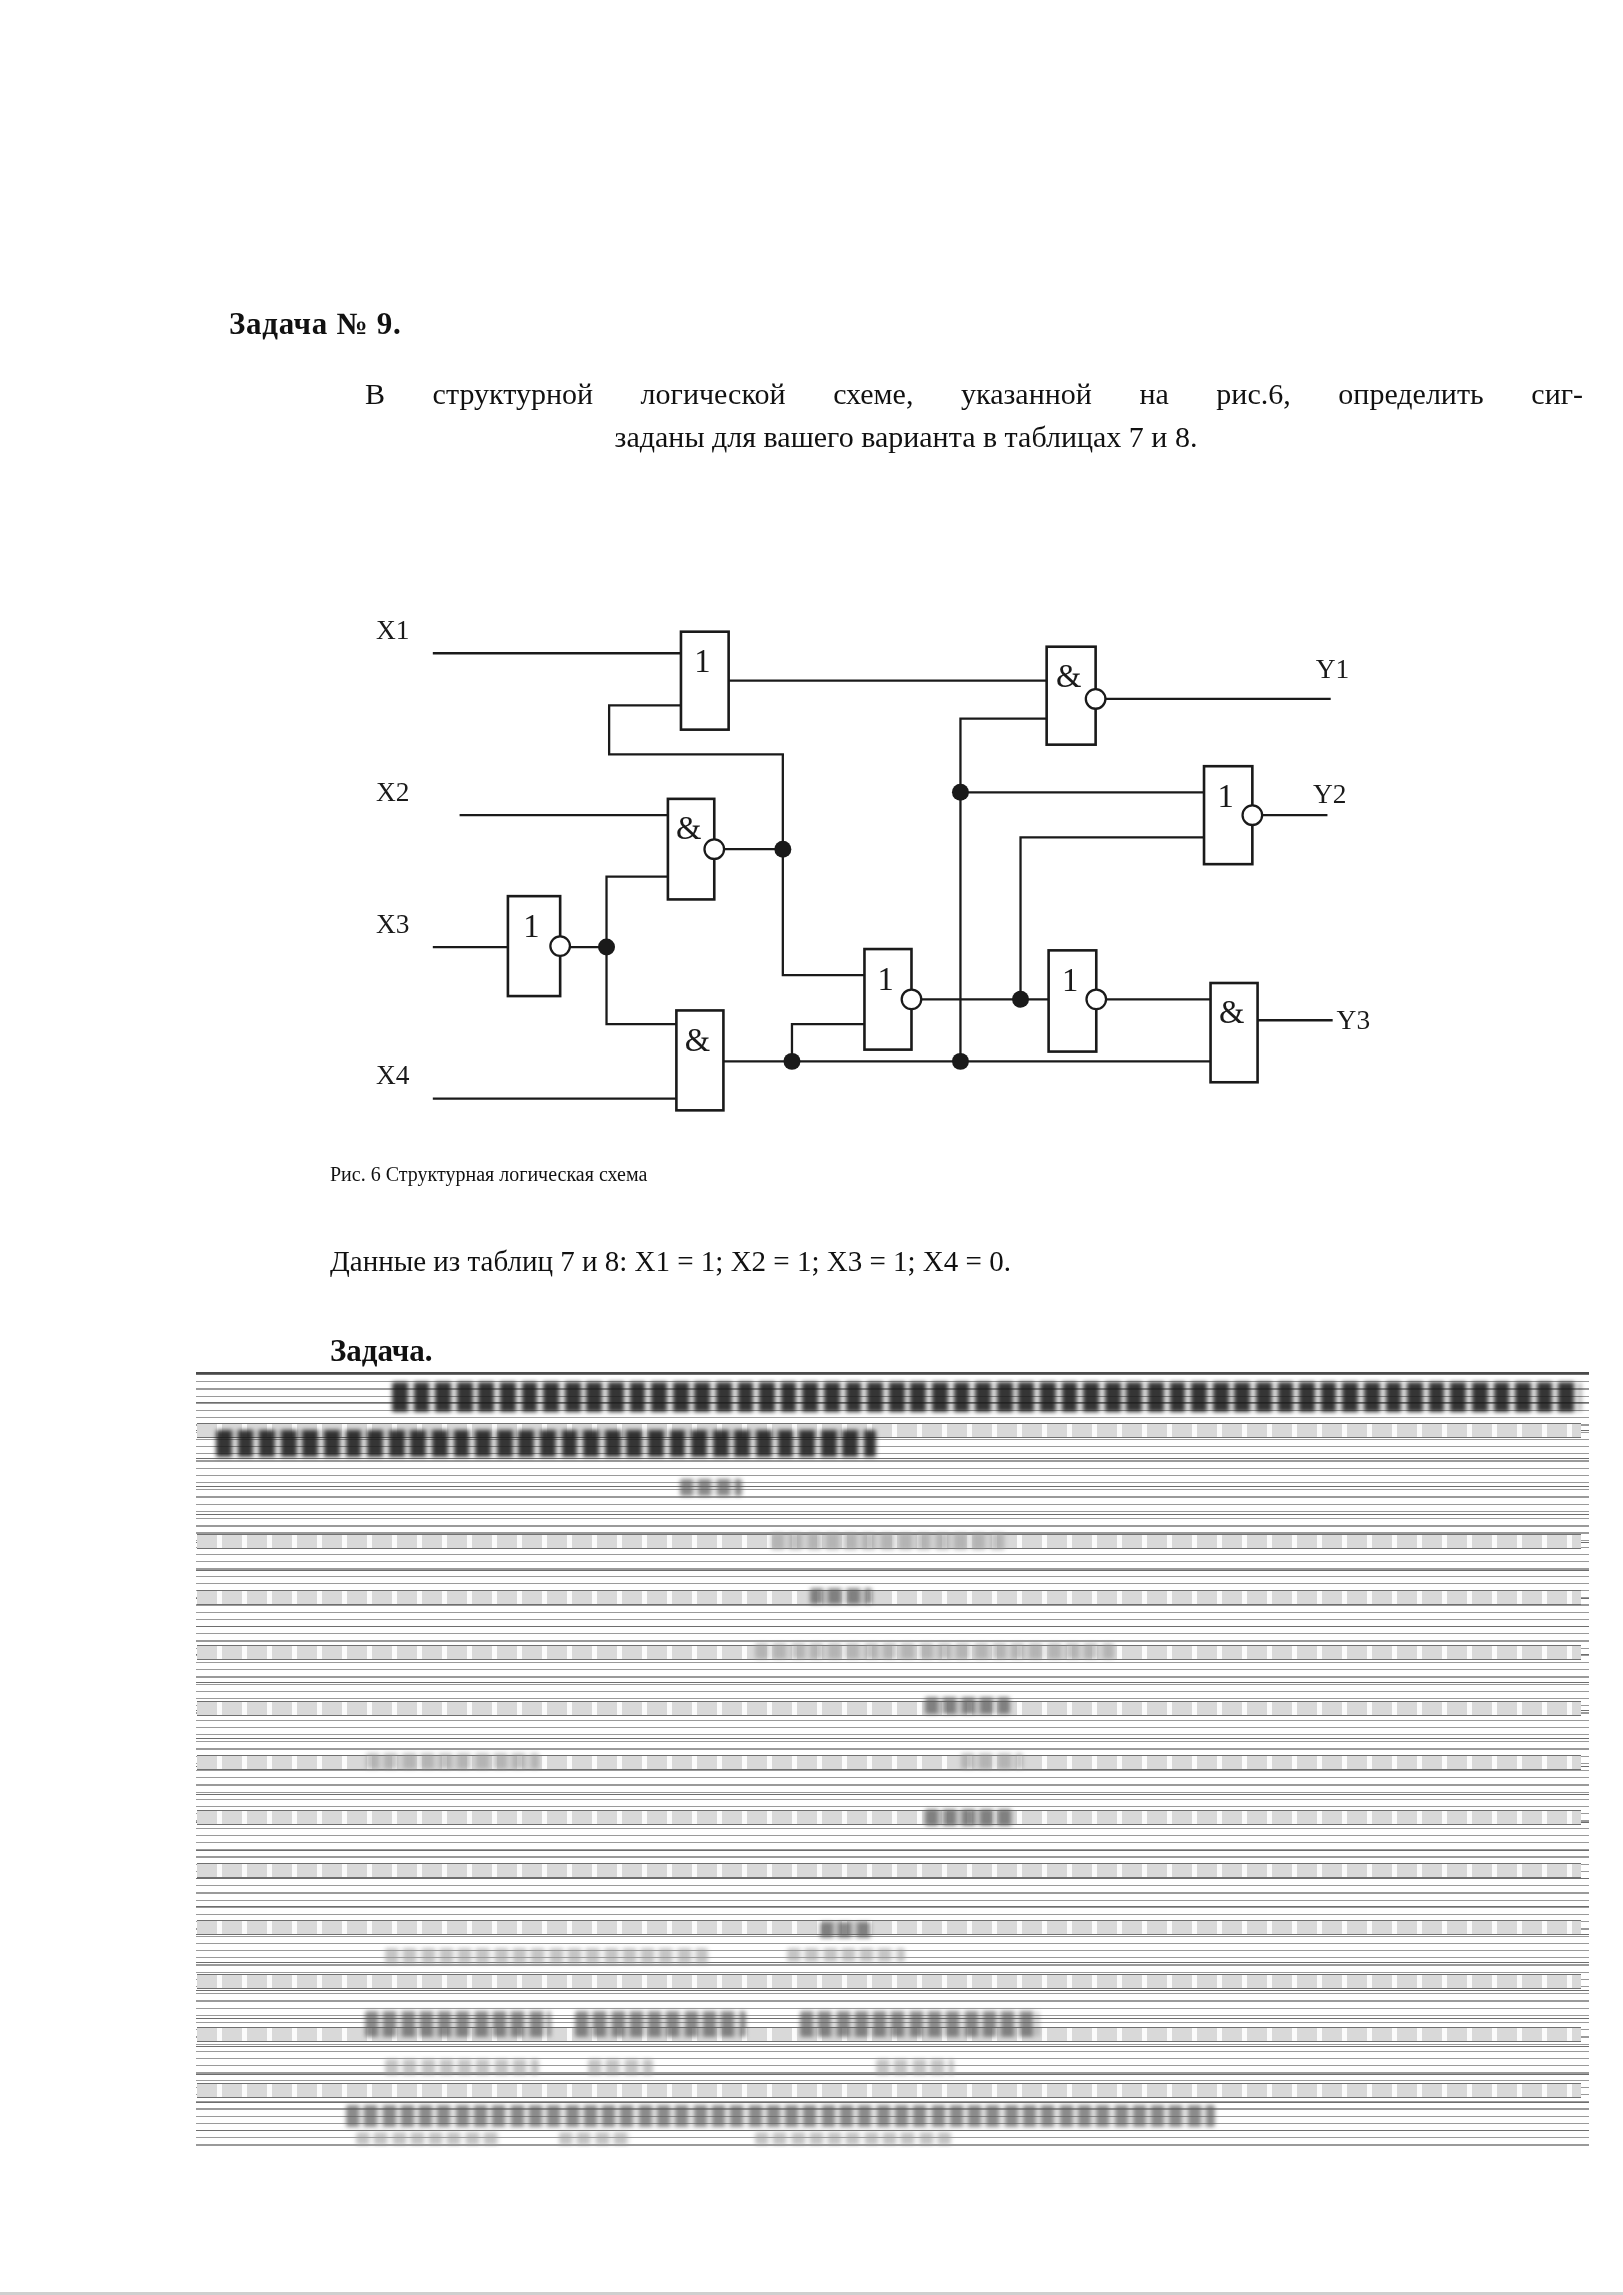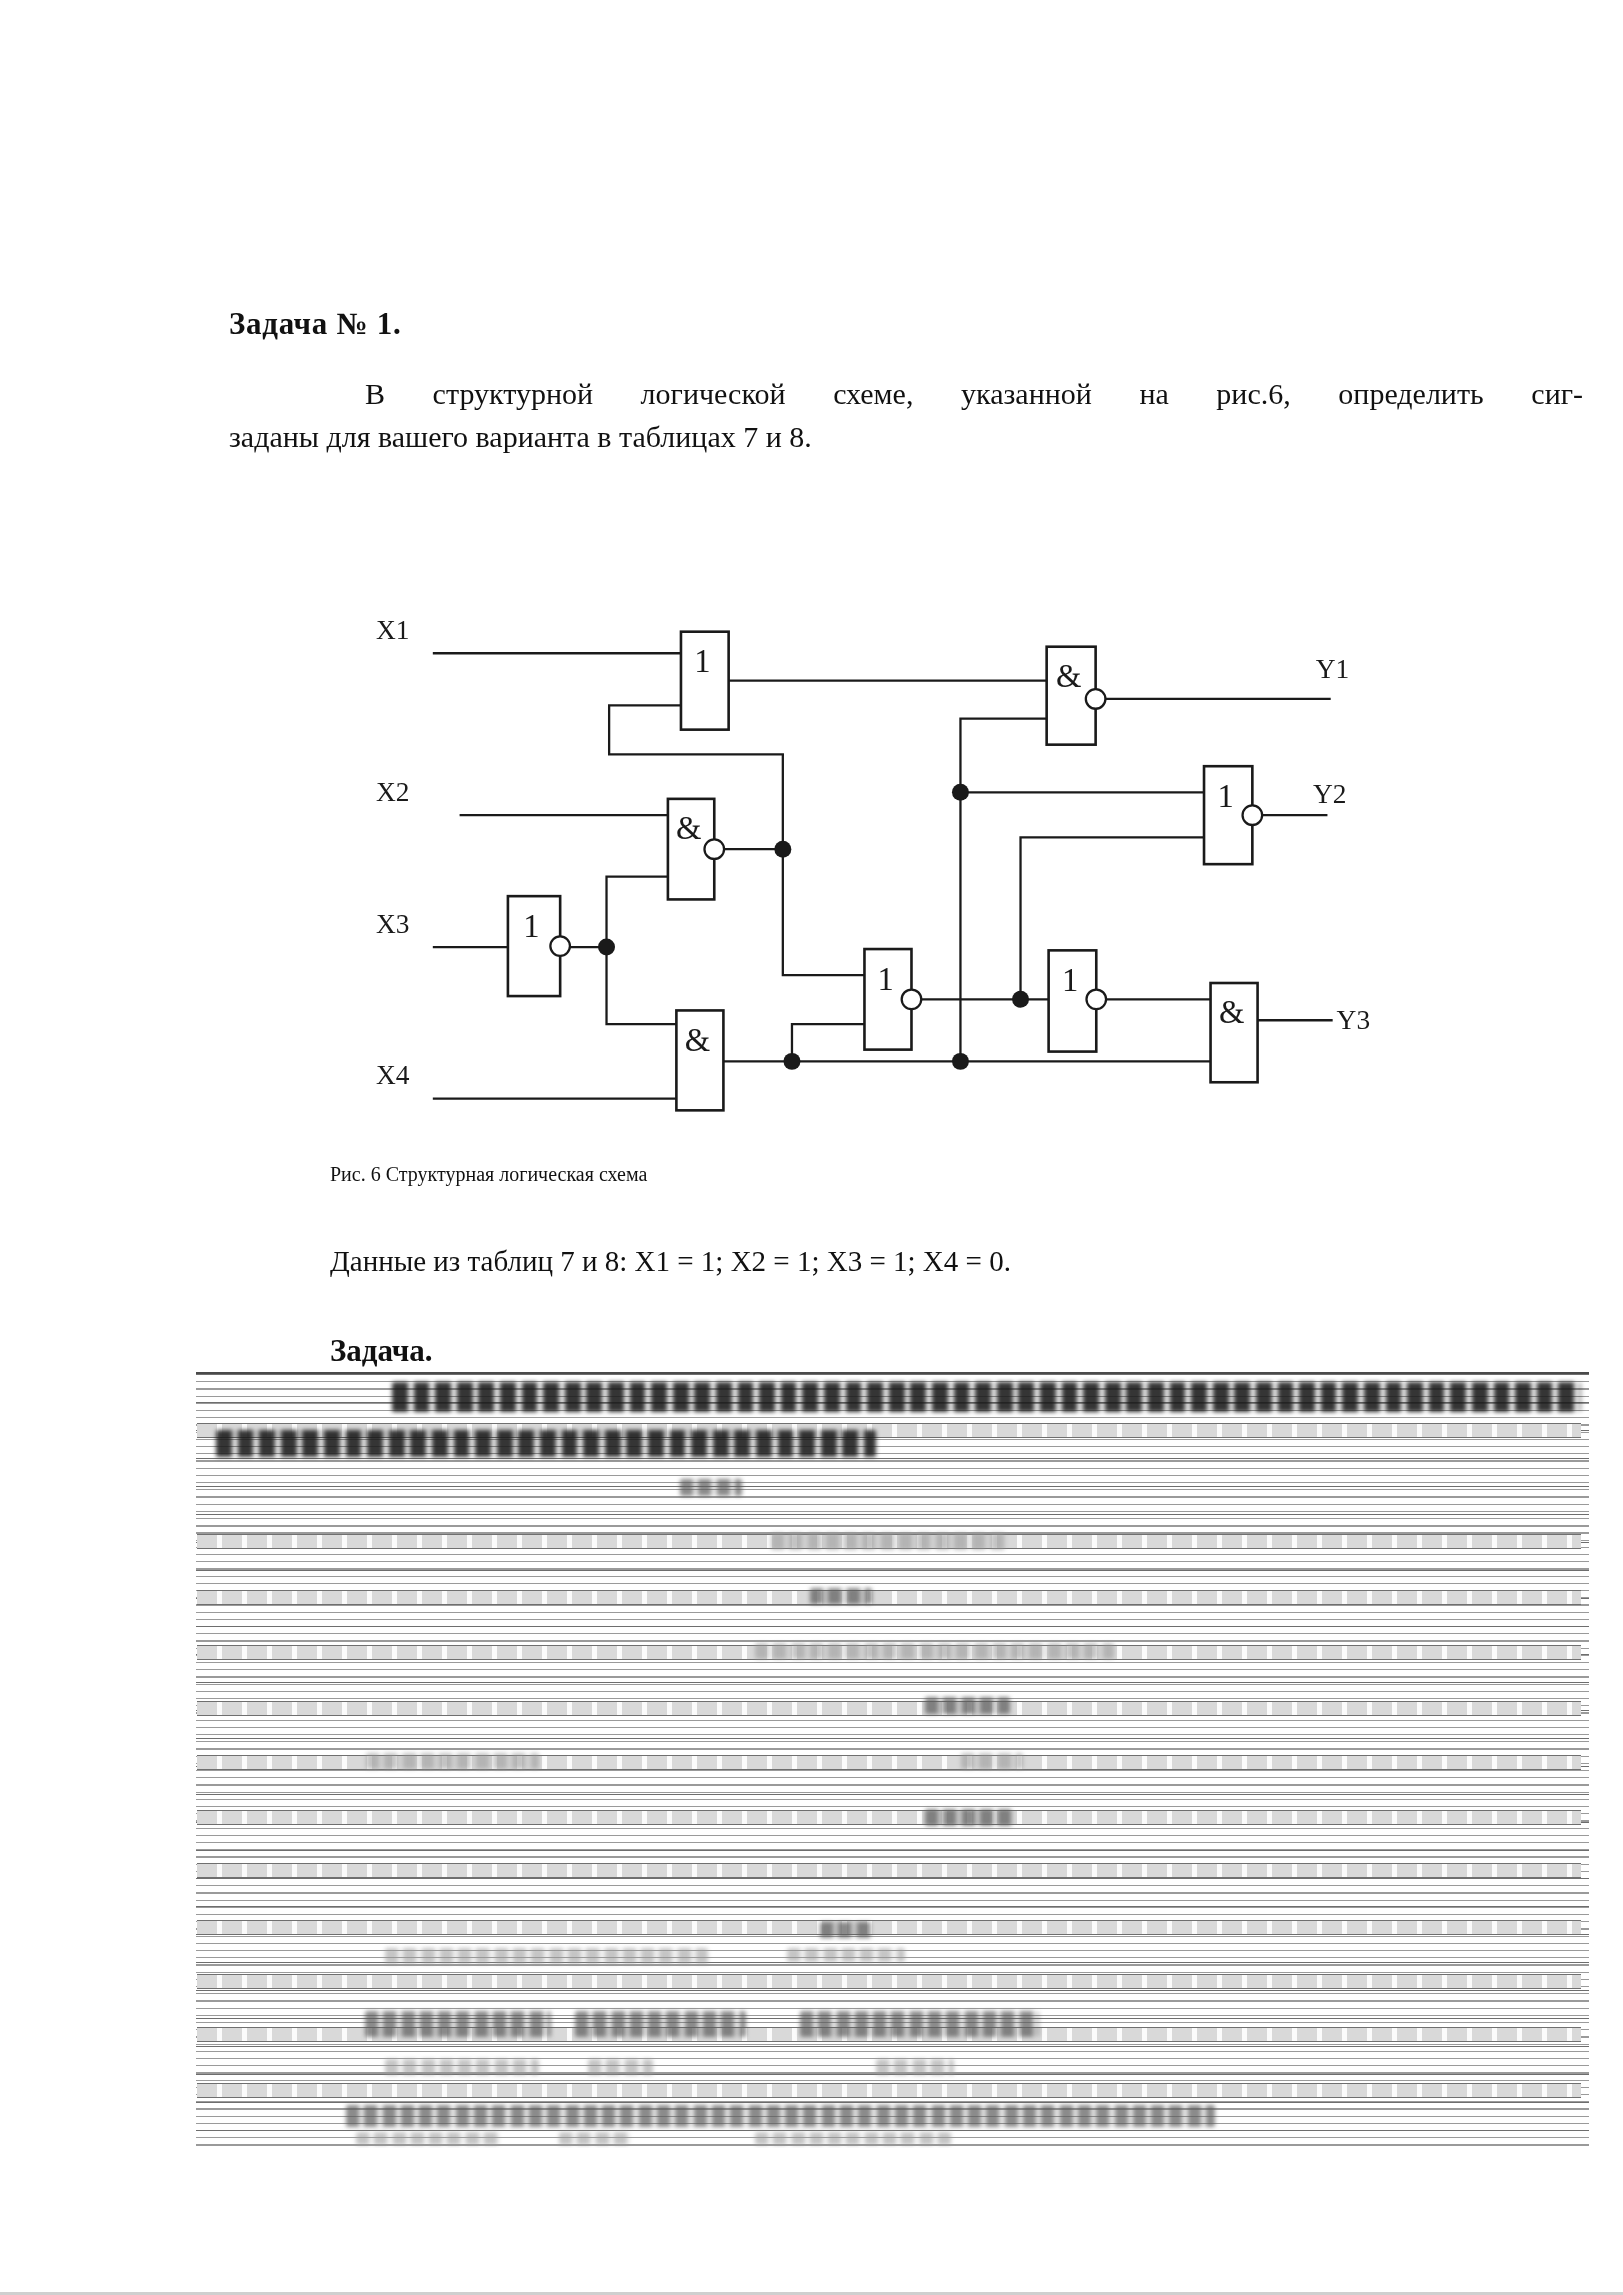--- a/index.html
+++ b/index.html
@@ -8,21 +8,21 @@
     font-family:"Liberation Serif","DejaVu Serif",serif;color:#111;
     overflow:hidden;
   }
   .doc-title{
     position:absolute;left:229px;top:306px;font-size:31px;font-weight:bold;
     letter-spacing:0.7px;white-space:nowrap;
   }
   .para{position:absolute;left:229px;top:372px;width:1354px;font-size:30px;line-height:43px;}
   .para .jline{text-align:justify;text-align-last:justify;white-space:normal;}
   .para .indent{text-indent:136px;}
-  .para .lline{text-align:left;}
+  .para .lline{text-align:center;}
   .diagram-wrap{position:absolute;left:353px;top:601px;width:1019px;height:542px;}
   .diagram-wrap svg{width:100%;height:100%;font-family:"Liberation Serif","DejaVu Serif",serif;}
   .fig-caption{position:absolute;left:330px;top:1163px;font-size:20px;white-space:nowrap;}
   .data-line{position:absolute;left:330px;top:1245px;font-size:29px;white-space:nowrap;}
   .solution-heading{position:absolute;left:330px;top:1333px;font-size:31px;font-weight:bold;}
   .blur-block{
     position:absolute;left:196px;top:1372px;width:1393px;height:774px;
     border-top:2px solid #4a4a4a;
     background:
       repeating-linear-gradient(180deg,#6e6e6e 0 1.3px,rgba(0,0,0,0) 1.3px 28px),
@@ -36,21 +36,21 @@
   }
   .smudge{position:absolute;filter:blur(2px);border-radius:2.6px;}
   .smudge.dark {background:repeating-linear-gradient(90deg,rgba(25,25,25,.88) 0 15.7px,rgba(25,25,25,.10) 15.7px 21.6px);}
   .smudge.mid  {background:repeating-linear-gradient(90deg,rgba(90,90,90,.70) 0 13px,rgba(90,90,90,.14) 13px 18.3px);}
   .smudge.light{background:repeating-linear-gradient(90deg,rgba(150,150,150,.55) 0 13px,rgba(150,150,150,.10) 13px 18.3px);}
   .page-bottom-line{position:absolute;left:0;bottom:0;width:100%;height:2.6px;background:#cfcfcf;}
 </style>
 </head>
 <body>
 
-<div class="doc-title">Задача № 1.</div>
+<div class="doc-title">Задача № 9.</div>
 
 <div class="para">
   <div class="jline indent">В структурной логической схеме, указанной на рис.6, определить сиг-</div>
   <div class="lline">заданы для вашего варианта в таблицах 7 и 8.</div>
 </div>
 
 <div class="diagram-wrap">
   <svg viewBox="540 920 1560 830" xmlns="http://www.w3.org/2000/svg">
       <polyline points="662,1000 1042,1000" fill="none" stroke="#1a1a1a" stroke-width="3.5"></polyline>
       <polyline points="703,1248 1022,1248" fill="none" stroke="#1a1a1a" stroke-width="3.5"></polyline>

